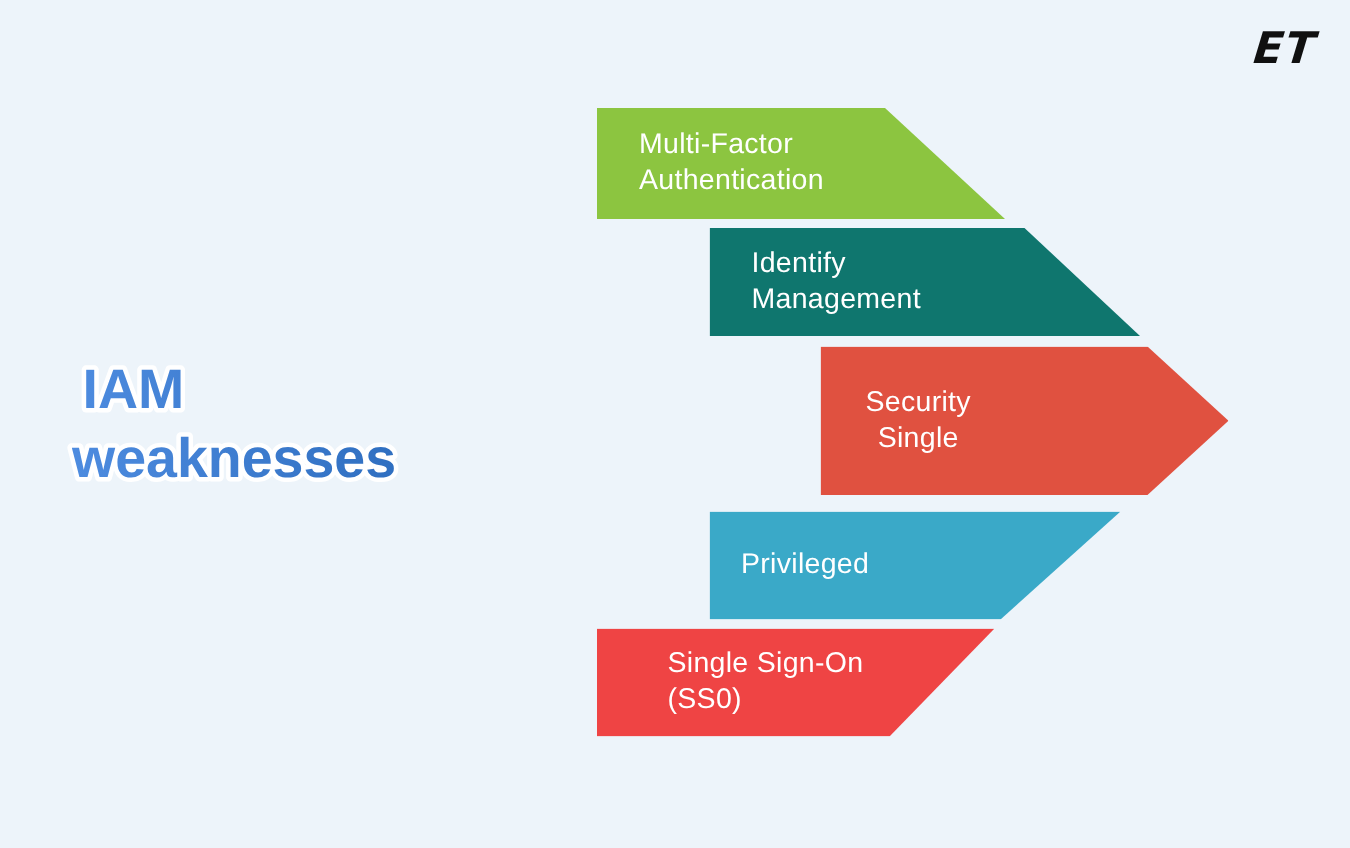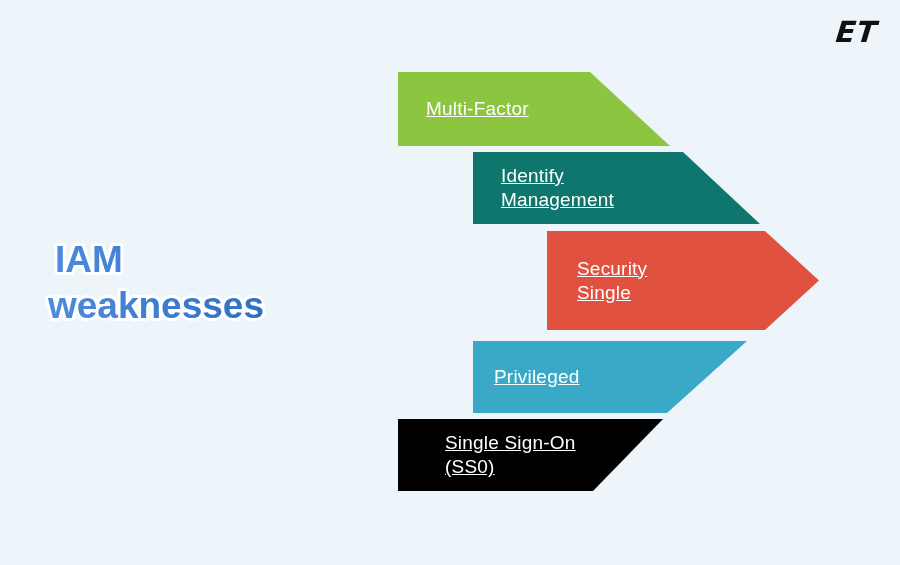--- a/index.html
+++ b/index.html
@@ -54,34 +54,35 @@
     position: absolute;
     display: flex;
     align-items: center;
     box-sizing: border-box;
     padding-left: 28px;
     font-size: 19px;
     line-height: 24px;
     font-weight: 500;
     letter-spacing: 0.2px;
   }
-  .banner .label { pointer-events: none; text-decoration: underline; }
+  .banner .label { pointer-events: none; }
 
   .banner-1 {
     left: 398px; top: 72px; width: 272px; height: 74px;
     clip-path: polygon(0 0, 192px 0, 272px 74px, 0 74px);
   }
   .banner-2 {
     left: 473px; top: 152px; width: 287px; height: 72px;
     clip-path: polygon(0 0, 210px 0, 287px 72px, 0 72px);
   }
   .banner-3 {
     left: 547px; top: 231px; width: 272px; height: 99px;
     clip-path: polygon(0 0, 218px 0, 272px 49.5px, 218px 99px, 0 99px);
     padding-left: 30px;
+    text-align: center;
   }
   .banner-4 {
     left: 473px; top: 341px; width: 274px; height: 72px;
     clip-path: polygon(0 0, 274px 0, 194px 72px, 0 72px);
   }
   .banner-5 {
     left: 398px; top: 419px; width: 265px; height: 72px;
     clip-path: polygon(0 0, 265px 0, 195px 72px, 0 72px);
   }
 </style>
@@ -101,20 +102,21 @@
     </defs>
     <text x="11" y="40" fill="url(#titleGrad)" stroke="#FFFFFF">IAM</text>
     <text x="4" y="86" fill="url(#titleGrad)" stroke="#FFFFFF">weaknesses</text>
   </svg>
 
   <div style="color: rgb(255, 255, 255);">
 
     <div class="banner banner-1" style="background-color: rgb(140, 197, 64);">
       <div class="label">
         <span>Multi-Factor</span><br>
+        <span>Authentication</span>
       </div>
     </div>
 
     <div class="banner banner-2" style="background-color: #0f766e;">
       <div class="label">
         <span>Identify</span><br>
         <span>Management</span>
       </div>
     </div>
 
@@ -124,21 +126,21 @@
         <span>Single</span>
       </div>
     </div>
 
     <div class="banner banner-4" style="background-color: rgb(58, 169, 200); padding-left: 21px;">
       <div class="label">
         <span>Privileged</span><br>
       </div>
     </div>
 
-    <div class="banner banner-5" style="background-color: #000000; padding-left: 47px;">
+    <div class="banner banner-5" style="background-color: #ef4444; padding-left: 47px;">
       <div class="label">
         <span>Single Sign-On</span><br>
         <span>(SS0)</span>
       </div>
     </div>
 
   </div>
 </div>
 
 </body></html>

